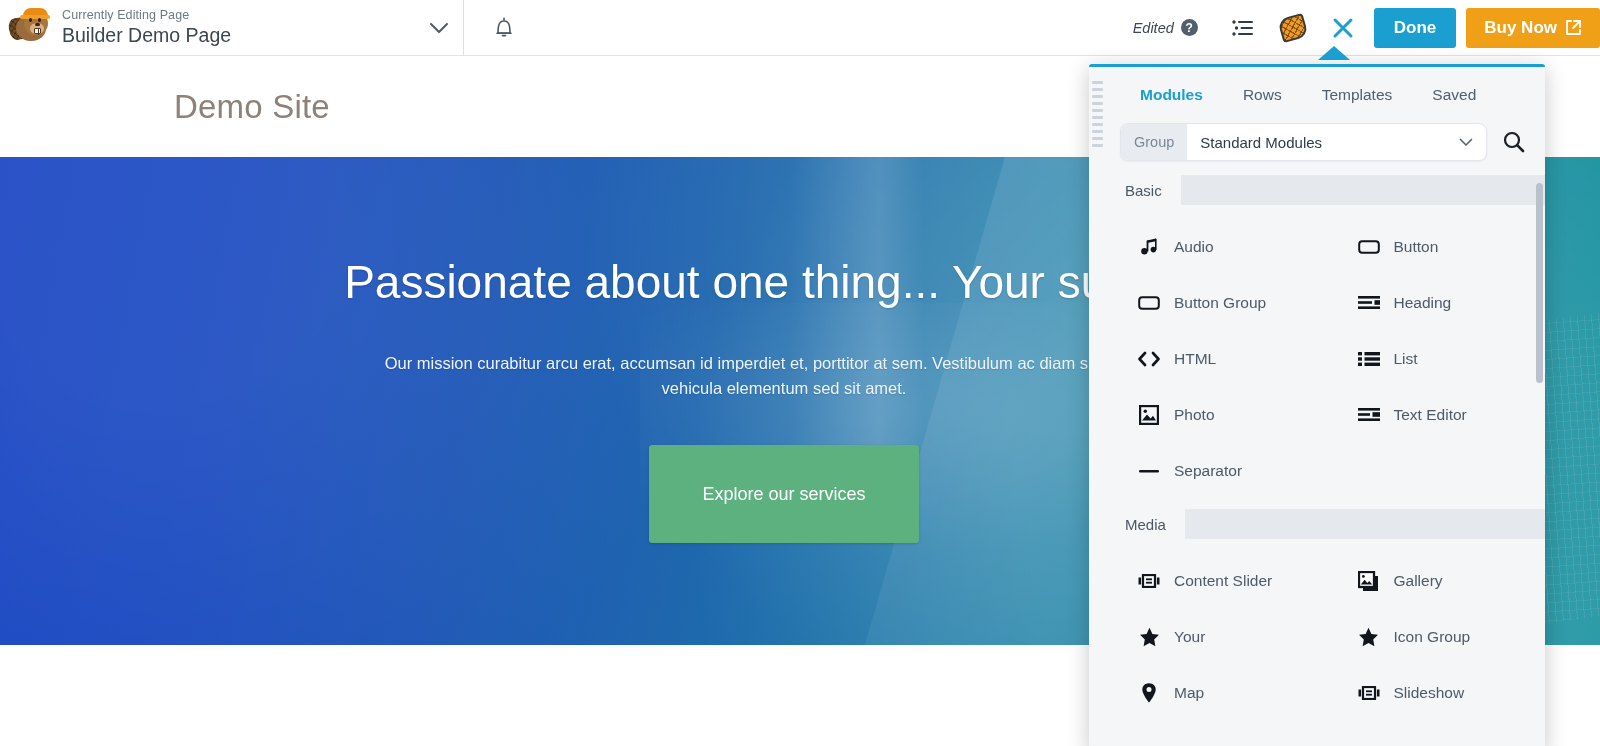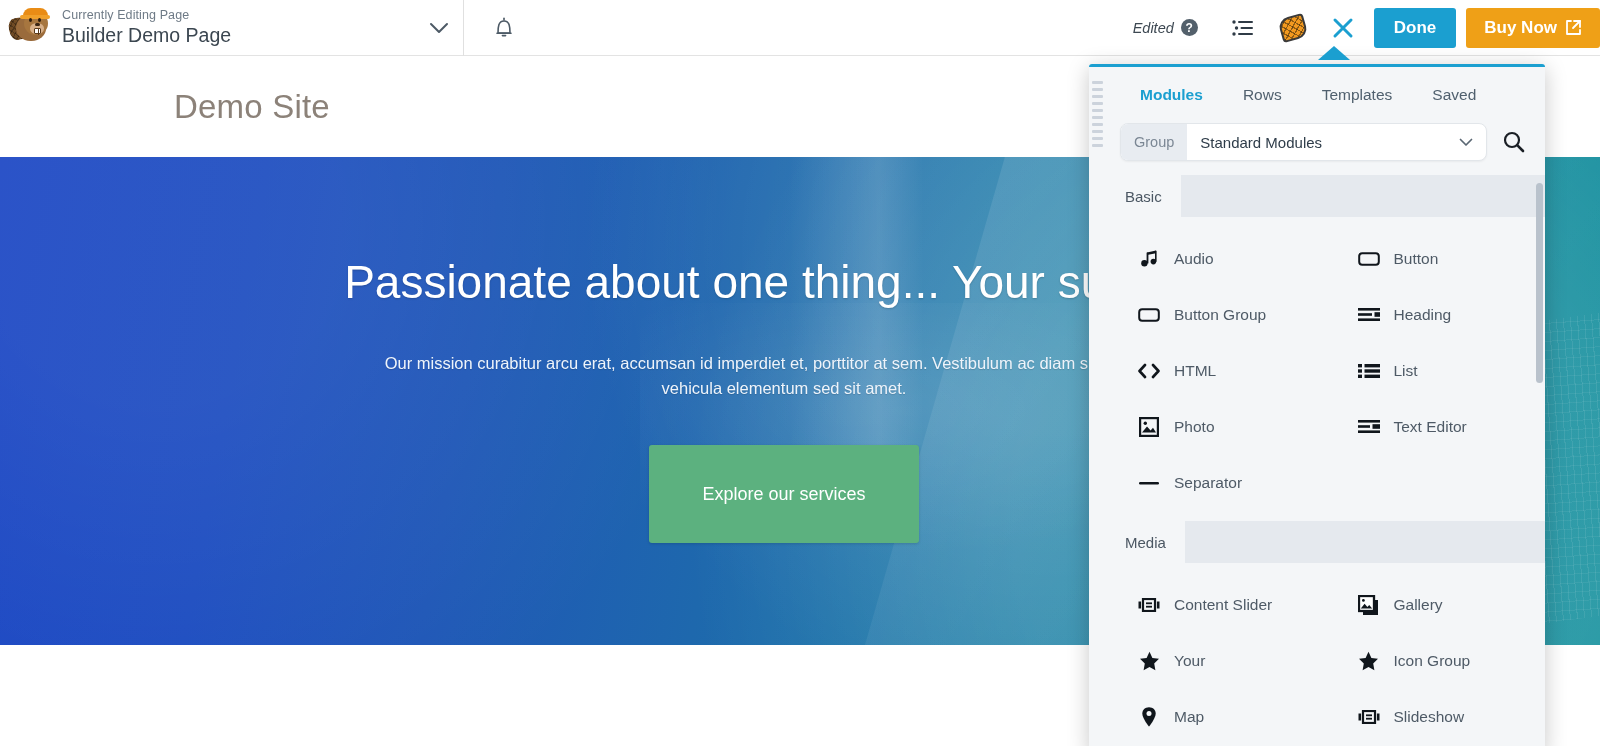--- a/index.html
+++ b/index.html
@@ -197,21 +197,21 @@
   .group-label {
     height:100%; display:flex; align-items:center; padding:0 13px;
     background:#e8ecf1; color:#7b8794; font-size:14.5px;
   }
   .group-value { flex:1; padding-left:13px; color:#2e3c49; font-size:15px; }
   .group-caret { padding:0 13px; color:#5a6773; display:flex; align-items:center; }
   .search-btn { width:34px; height:38px; display:flex; align-items:center; justify-content:center; cursor:pointer; }
 
   .panel-body { flex:1; overflow:hidden; position:relative; background:#f4f6f8; margin-left:17px; }
   .sec-head {
-    height:42px; background:#e5e9ee; display:flex; align-items:stretch;
+    height:30px; background:#e5e9ee; display:flex; align-items:stretch;
   }
   .sec-head .sec-tab {
     background:#f4f6f8; color:#4b5763; font-size:15px;
     display:flex; align-items:center; padding:0 19px;
   }
   .mod-grid {
     display:grid; grid-template-columns: 1fr 1fr; background:#f4f6f8;
     padding: 14px 0 10px 0;
   }
   .mod {

